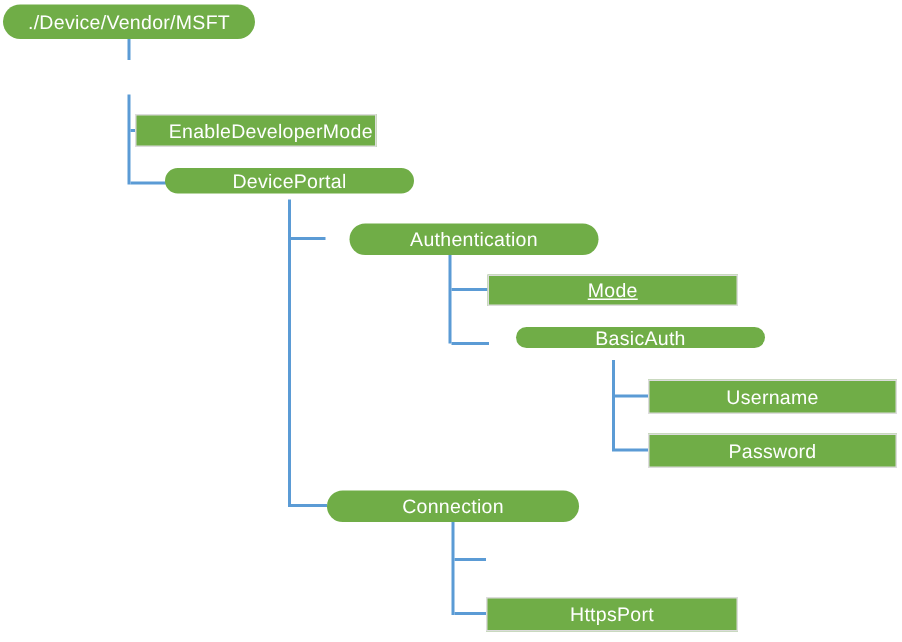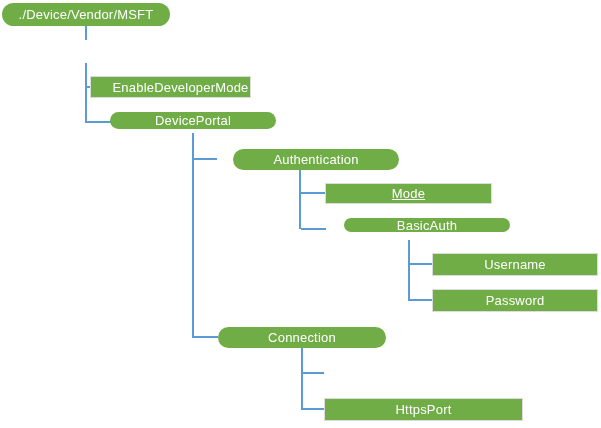--- a/index.html
+++ b/index.html
@@ -66,15 +66,15 @@
 
   <div class="node pill" style="left:2px;   top:3px;   width:168px; height:23px;">./Device/Vendor/MSFT</div>
   <div class="node leaf" style="left:90px; top:76px;  width:161px; height:22px;padding-left:20px;">EnableDeveloperMode</div>
   <div class="node pill" style="left:110px; top:112px; width:166px; height:17px;">DevicePortal</div>
   <div class="node pill" style="left:217px; top:149px; width:166px; height:21px;margin-left:16px;">Authentication</div>
   <div class="node leaf" style="left:325px; top:183px; width:167px; height:21px;text-decoration:underline;">Mode</div>
   <div class="node pill" style="left:344px; top:218px; width:166px; height:14px;">BasicAuth</div>
   <div class="node leaf" style="left:432px; top:253px; width:166px; height:23px;">Username</div>
   <div class="node leaf" style="left:432px; top:289px; width:166px; height:23px;">Password</div>
   <div class="node pill" style="left:218px; top:327px; width:168px; height:21px;">Connection</div>
-  <div class="node leaf" style="left:324px; top:398px; width:199px; height:23px;">HttpsPort</div>
+  <div class="node leaf" style="left:324px; top:398px; width:168px; height:23px;">HttpsPort</div>
 
 </div>
 
 </body></html>

